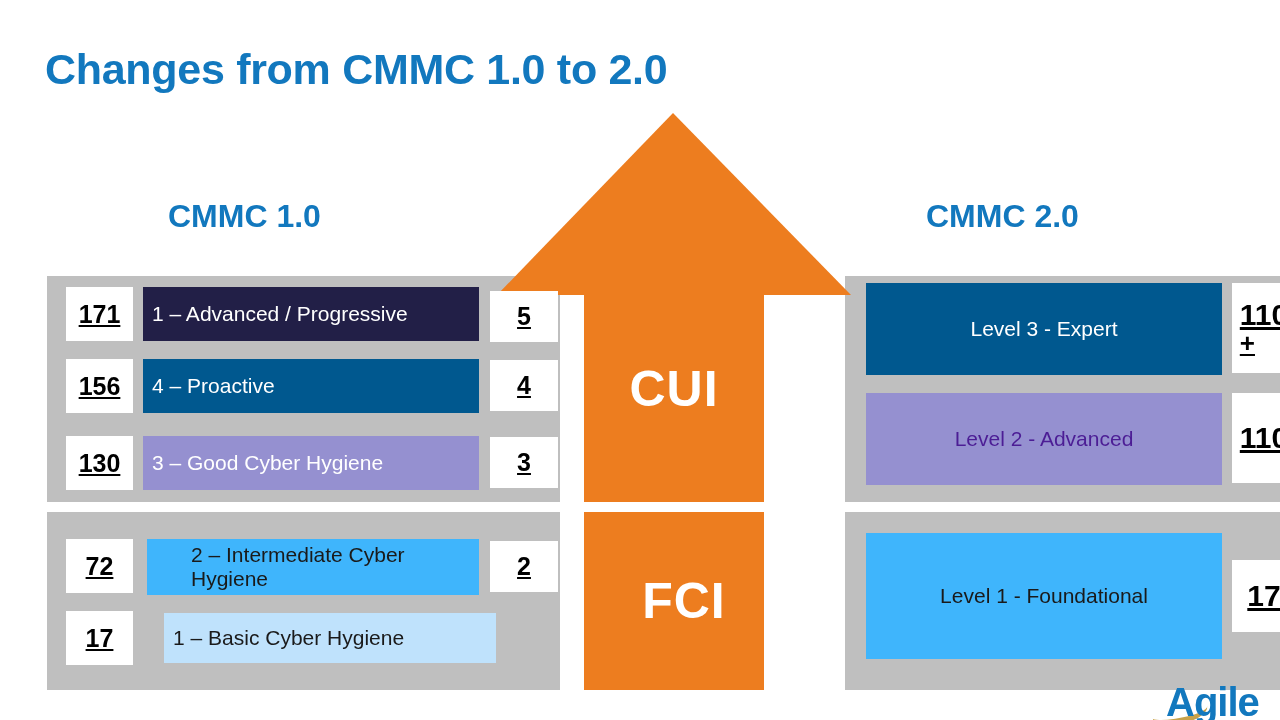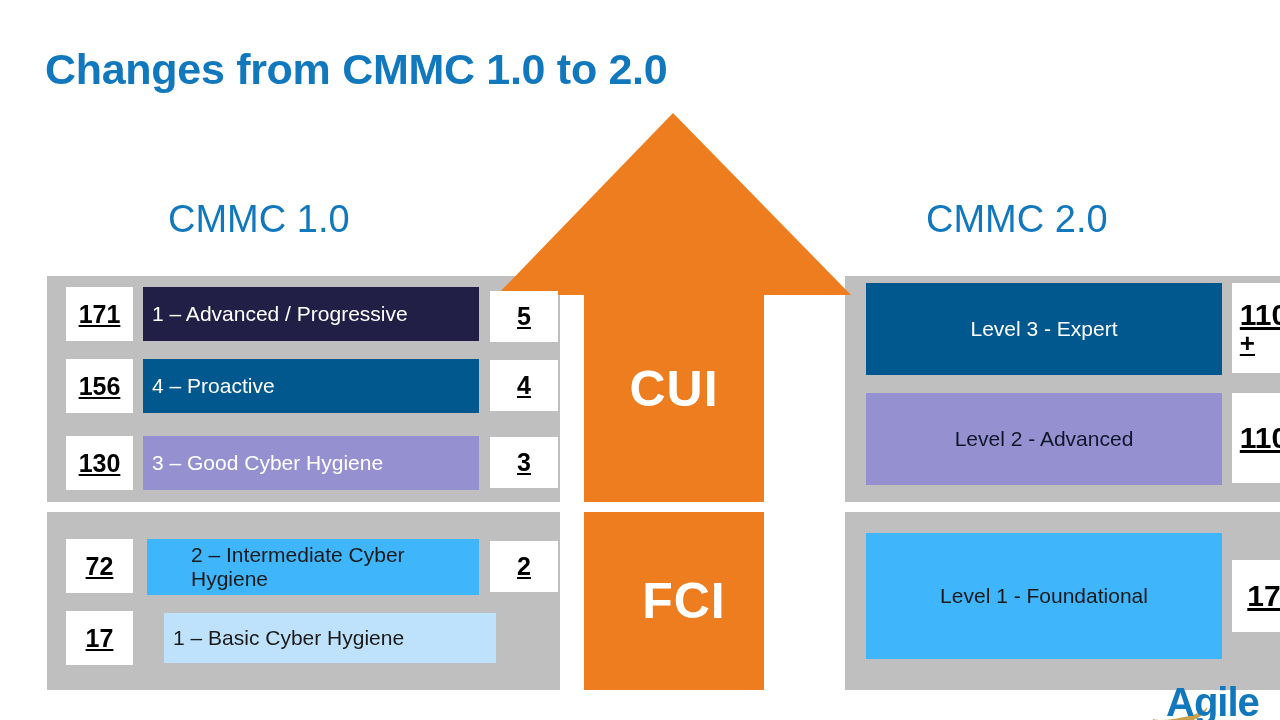--- a/index.html
+++ b/index.html
@@ -24,22 +24,22 @@
     font-size: 43px;
     font-weight: bold;
     color: #1278be;
     letter-spacing: -0.3px;
     white-space: nowrap;
   }
 
   
   .col-heading {
     position: absolute;
-    font-size: 38px;
-    font-weight: normal;
+    font-size: 32px;
+    font-weight: bold;
     color: #1278be;
     white-space: nowrap;
   }
   .col-heading.left  { left: 168px; top: 198px; }
   .col-heading.right { left: 926px; top: 198px; }
 
   
   .arrow-wrap {
     position: absolute;
     left: 0; top: 0;
@@ -190,21 +190,21 @@
 <div class="level-bar right" style="left:866px; top:283px; width:356px; height:92px; background:#00588f; color:#ffffff;">
   <span>Level 3 - Expert</span>
 </div>
 <div class="badge" style="left:1232px; top:283px; width:64px; height:90px; font-size:30px; flex-direction:column;">
   <span>
       <div>110</div>
       <div style="font-size: 26px;">+</div>
     </span>
 </div>
 
-<div class="level-bar right" style="left:866px; top:393px; width:356px; height:92px; background:#9590d0; color:#0f172a;">
+<div class="level-bar right" style="left:866px; top:393px; width:356px; height:92px; background:#9590d0; color:#4c1d95;">
   <span>Level 2 - Advanced</span>
 </div>
 <div class="badge" style="left:1232px; top:393px; width:64px; height:90px; font-size:30px;">110</div>
 
 <div class="level-bar right" style="left:866px; top:533px; width:356px; height:126px; background:#3fb5fc; color:#1a1a1a;">
   <span>Level 1 - Foundational</span>
 </div>
 <div class="badge" style="left:1232px; top:560px; width:64px; height:72px; font-size:30px;">17</div>
 
 <div class="logo">

